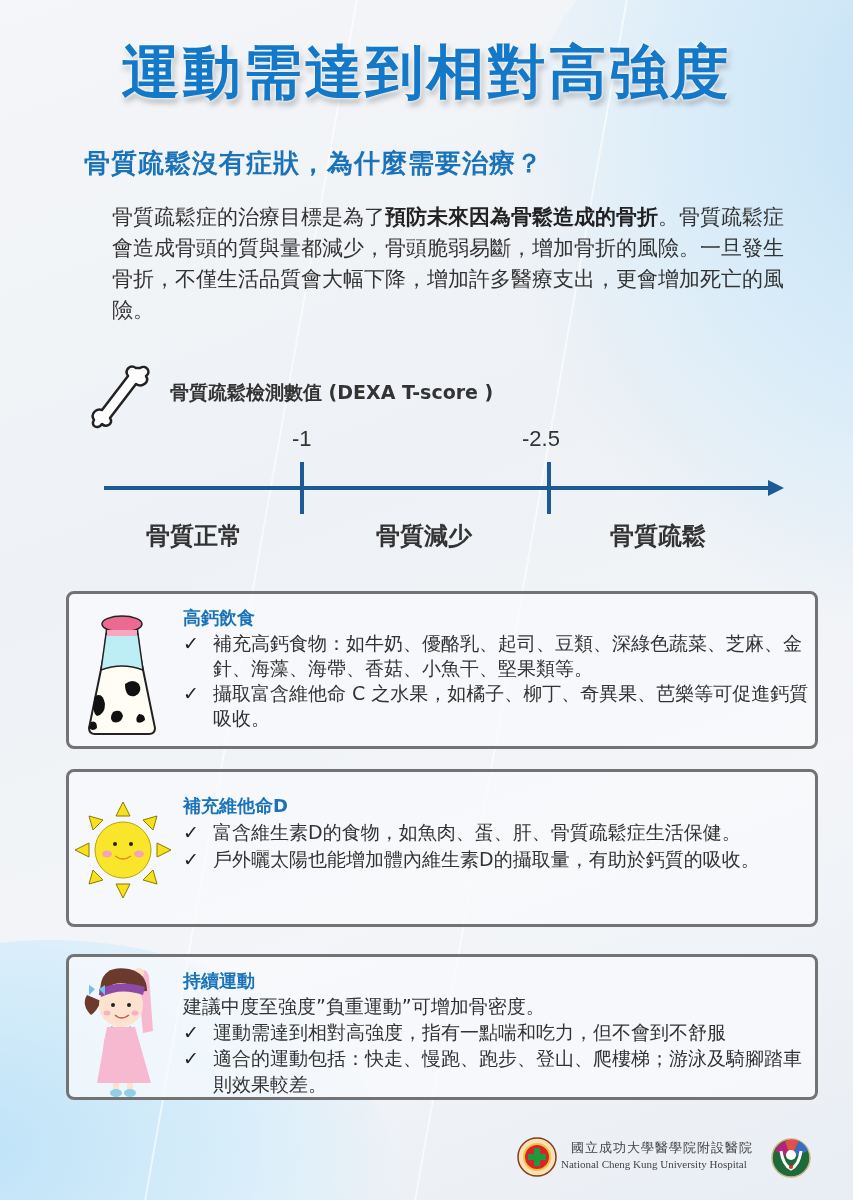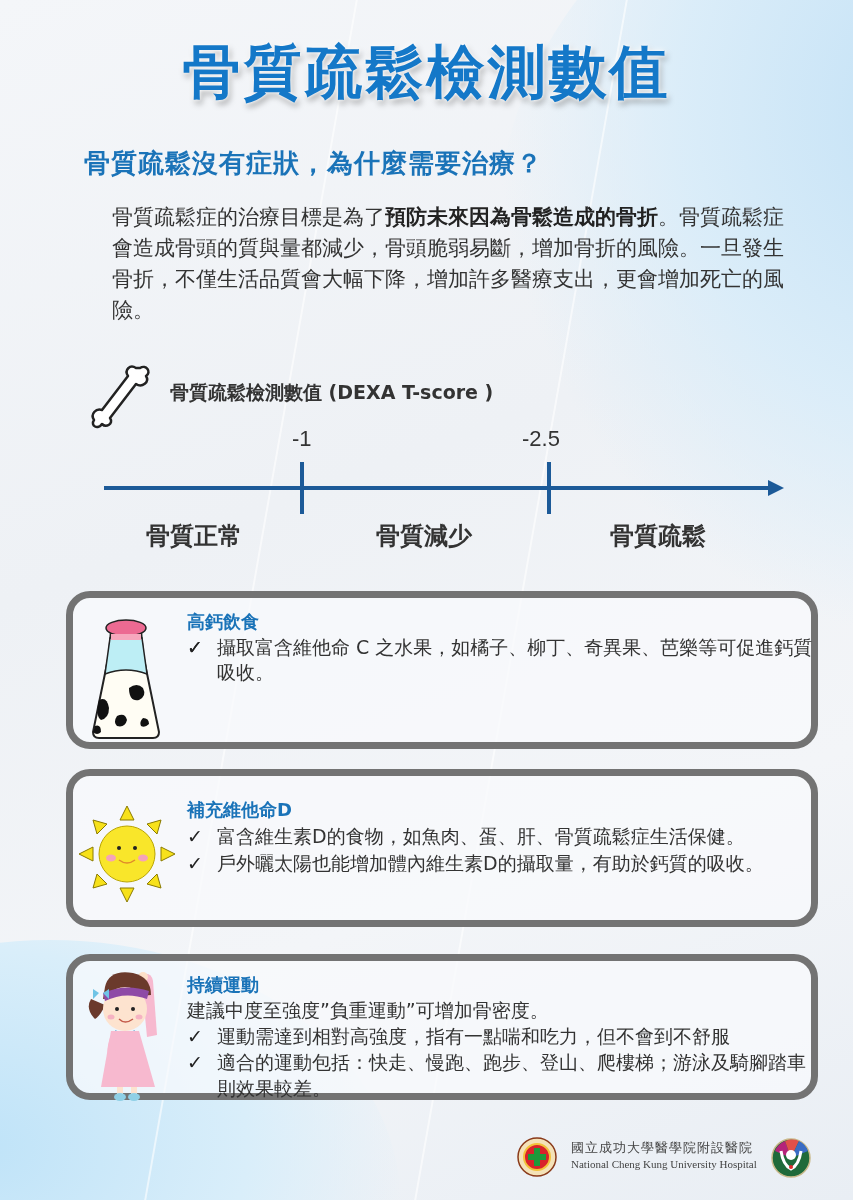--- a/index.html
+++ b/index.html
@@ -52,47 +52,47 @@
     position: absolute; left: 768px; top: 480px; width: 0; height: 0;
     border-top: 8px solid transparent; border-bottom: 8px solid transparent;
     border-left: 16px solid #1c5a98;
   }
   .tick { position: absolute; top: 462px; width: 4px; height: 52px; background: #1c5a98; }
   .tick-label { position: absolute; top: 426px; font-size: 22px; color: #333; font-family: "Liberation Sans", sans-serif; }
   .zone-label { position: absolute; top: 520px; font-size: 24px; font-weight: bold; color: #333; }
 
   .card {
     position: absolute; left: 66px; width: 752px;
-    border: 7px solid #737373; border-radius: 24px;
+    border: 3px solid #737373; border-radius: 8px;
     background: rgba(248,250,252,0.75);
   }
   .card-illus { position: absolute; }
   .card-title {
     position: absolute; left: 114px; font-size: 18px; font-weight: bold; color: #1a73b8;
   }
   .card-body { position: absolute; left: 114px; width: 630px; font-size: 19px; line-height: 25px; color: #333; }
   .card-line { position: relative; padding-left: 30px; }
   .card-line .check { position: absolute; left: 0; top: 0; color: #222; }
   .card-line.plain { padding-left: 0; }
 
   .footer { position: absolute; left: 517px; top: 1137px; width: 300px; height: 44px; }
   .hosp-seal { position: absolute; left: 0; top: 0; width: 40px; height: 40px; }
   .hosp-name-zh { position: absolute; left: 54px; top: 2px; font-size: 13px; color: #444; font-family: "DejaVu Serif", serif; letter-spacing: 1px; }
-  .hosp-name-en { position: absolute; left: 54px; top: 21px; font-size: 11px; color: #444; font-family: "Liberation Serif", serif; }
+  .hosp-name-en { position: absolute; left: 44px; top: 21px; font-size: 11px; color: #444; font-family: "Liberation Serif", serif; }
   .hosp-logo { position: absolute; left: 254px; top: 0; width: 40px; height: 42px; }
 </style>
 </head>
 <body>
 
 <div class="bg-swoosh-tr"></div>
 <div class="bg-swoosh-bl"></div>
 <div class="bg-streak" style="left:250px"></div>
 <div class="bg-streak" style="left:520px"></div>
 
-<h1 class="page-title">骨質疏鬆檢測數值</h1>
+<h1 class="page-title">運動需達到相對高強度</h1>
 
 <h2 class="section-heading">骨質疏鬆沒有症狀，為什麼需要治療？</h2>
 
 <p class="intro"><span>骨質疏鬆症的治療目標是為了</span><b>預防未來因為骨鬆造成的骨折</b><span>。</span><span>骨質疏鬆症會造成骨頭的質與量都減少，骨頭脆弱易斷，增加骨折的風險。一旦發生骨折，不僅生活品質會大幅下降，增加許多醫療支出，更會增加死亡的風險。</span></p>
 
 <svg class="bone-icon" viewBox="0 0 70 68">
   <g fill="#fff" stroke="#222" stroke-width="2.5" stroke-linejoin="round">
     <path d="M50 6 C44 2 38 8 42 14 L16 48 C10 46 4 52 8 58 C4 64 12 68 16 62 C20 66 28 62 24 56 L50 22 C56 26 64 20 60 14 C66 10 60 2 54 6 Z"></path>
   </g>
 </svg>
@@ -115,21 +115,21 @@
     <ellipse cx="37" cy="14" rx="20" ry="8" fill="#ec6a92" stroke="#222" stroke-width="1.5"></ellipse>
     <rect x="22" y="20" width="30" height="6" fill="#f6a7bd"></rect>
     <path d="M40 74 q8 -6 14 0 q4 8 -4 12 q-10 2 -10 -12z" fill="#111"></path>
     <path d="M10 86 q8 -4 10 8 q0 10 -8 12 q-6 -4 -2 -20z" fill="#111"></path>
     <path d="M28 102 q8 -4 10 4 q-2 8 -10 6 q-4 -4 0 -10z" fill="#111"></path>
     <path d="M54 104 q6 0 6 6 q-4 4 -8 2 q-2 -4 2 -8z" fill="#111"></path>
     <path d="M6 112 q6 -2 6 6 q-4 4 -8 0z" fill="#111"></path>
   </svg>
   <div class="card-title" style="top:12px">高鈣飲食</div>
   <div class="card-body" style="top:37px">
-    <div class="card-line"><span class="check">✓</span></div>
+    <div class="card-line"><span class="check">✓</span><span>補充高鈣食物：如牛奶、優酪乳、起司、豆類、深綠色蔬菜、芝麻、金針、海藻、海帶、香菇、小魚干、堅果類等。</span></div>
     <div class="card-line"><span class="check">✓</span><span>攝取富含維他命 C 之水果，如橘子、柳丁、奇異果、芭樂等可促進鈣質吸收。</span></div>
   </div>
 </div>
 
 <div class="card" style="top:769px;height:158px">
   <svg class="card-illus" style="left:4px;top:28px;width:100px;height:100px" viewBox="0 0 100 100">
     <g fill="#f7e11a" stroke="#8a7a00" stroke-width="1">
       <polygon points="50,2 43,16 57,16"></polygon>
       <polygon points="50,98 43,84 57,84"></polygon>
       <polygon points="2,50 16,43 16,57"></polygon>

